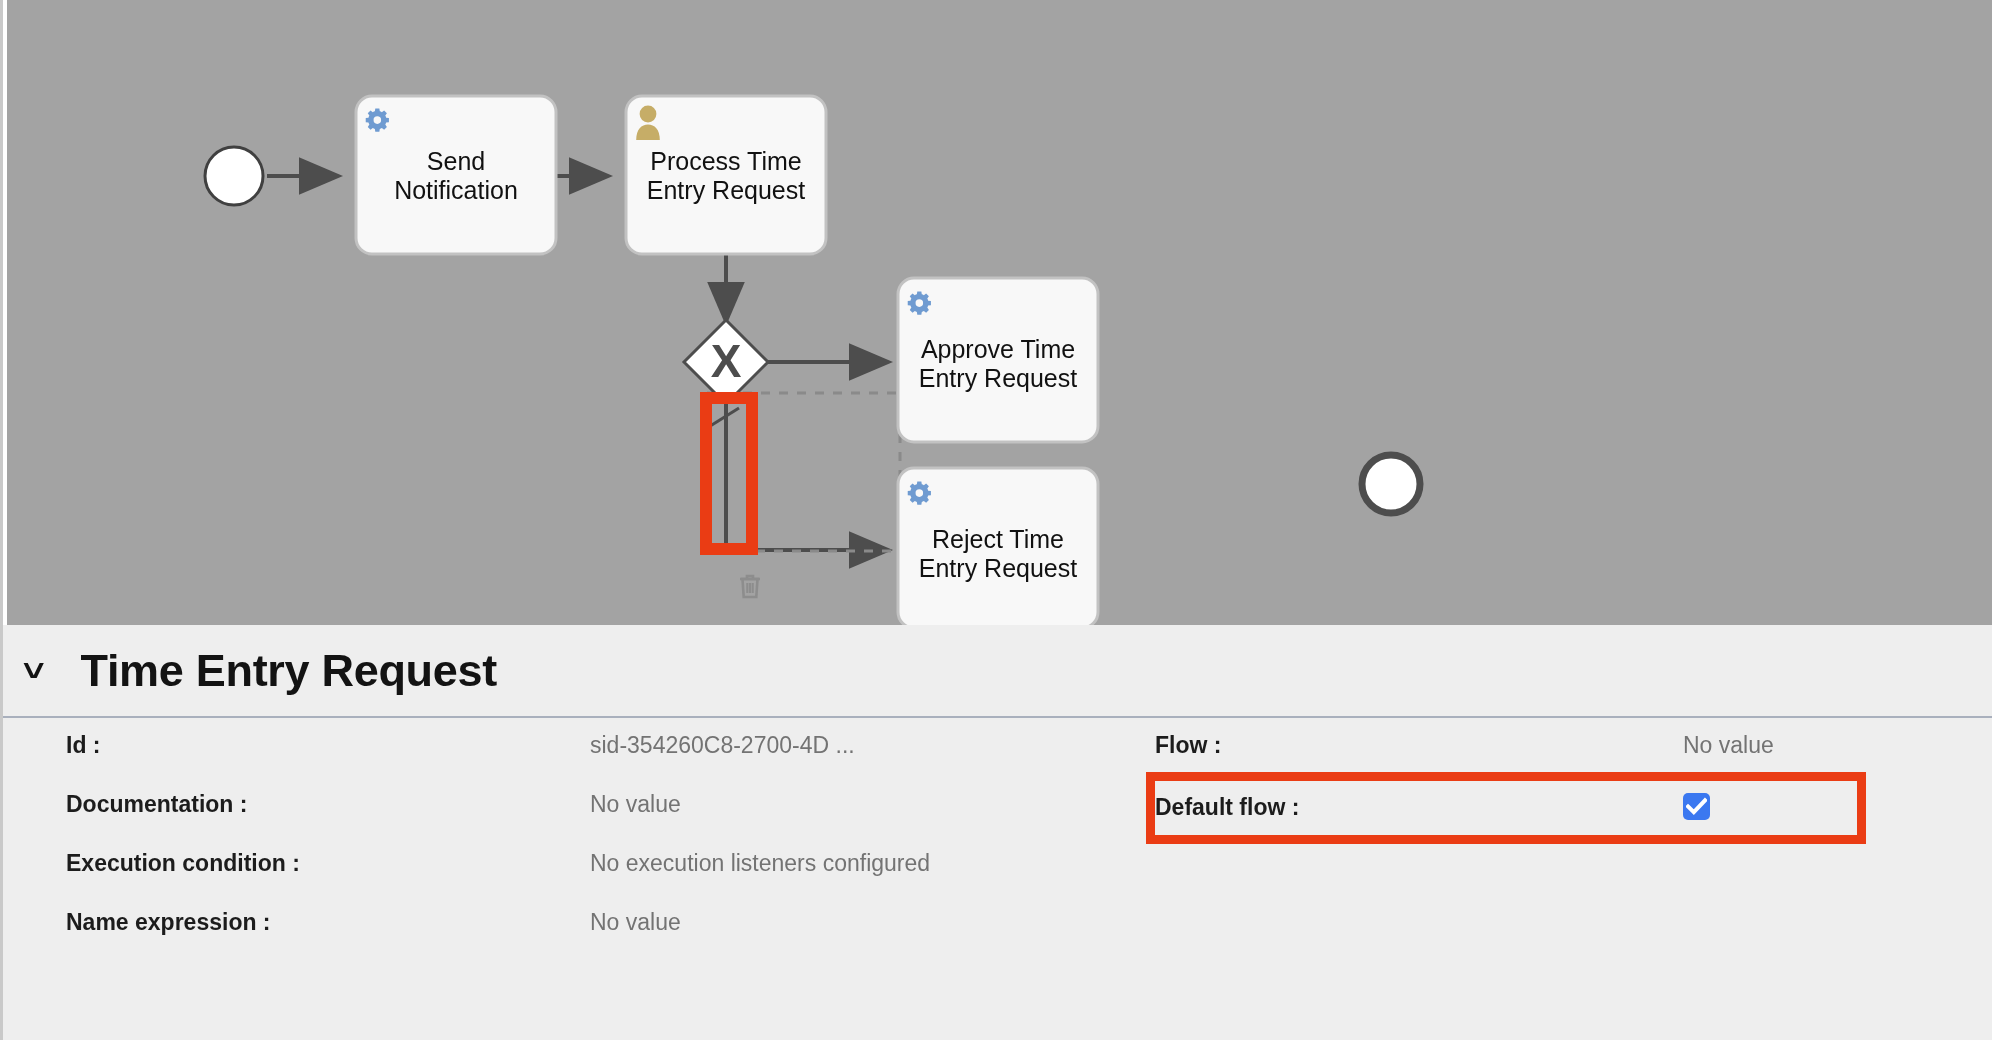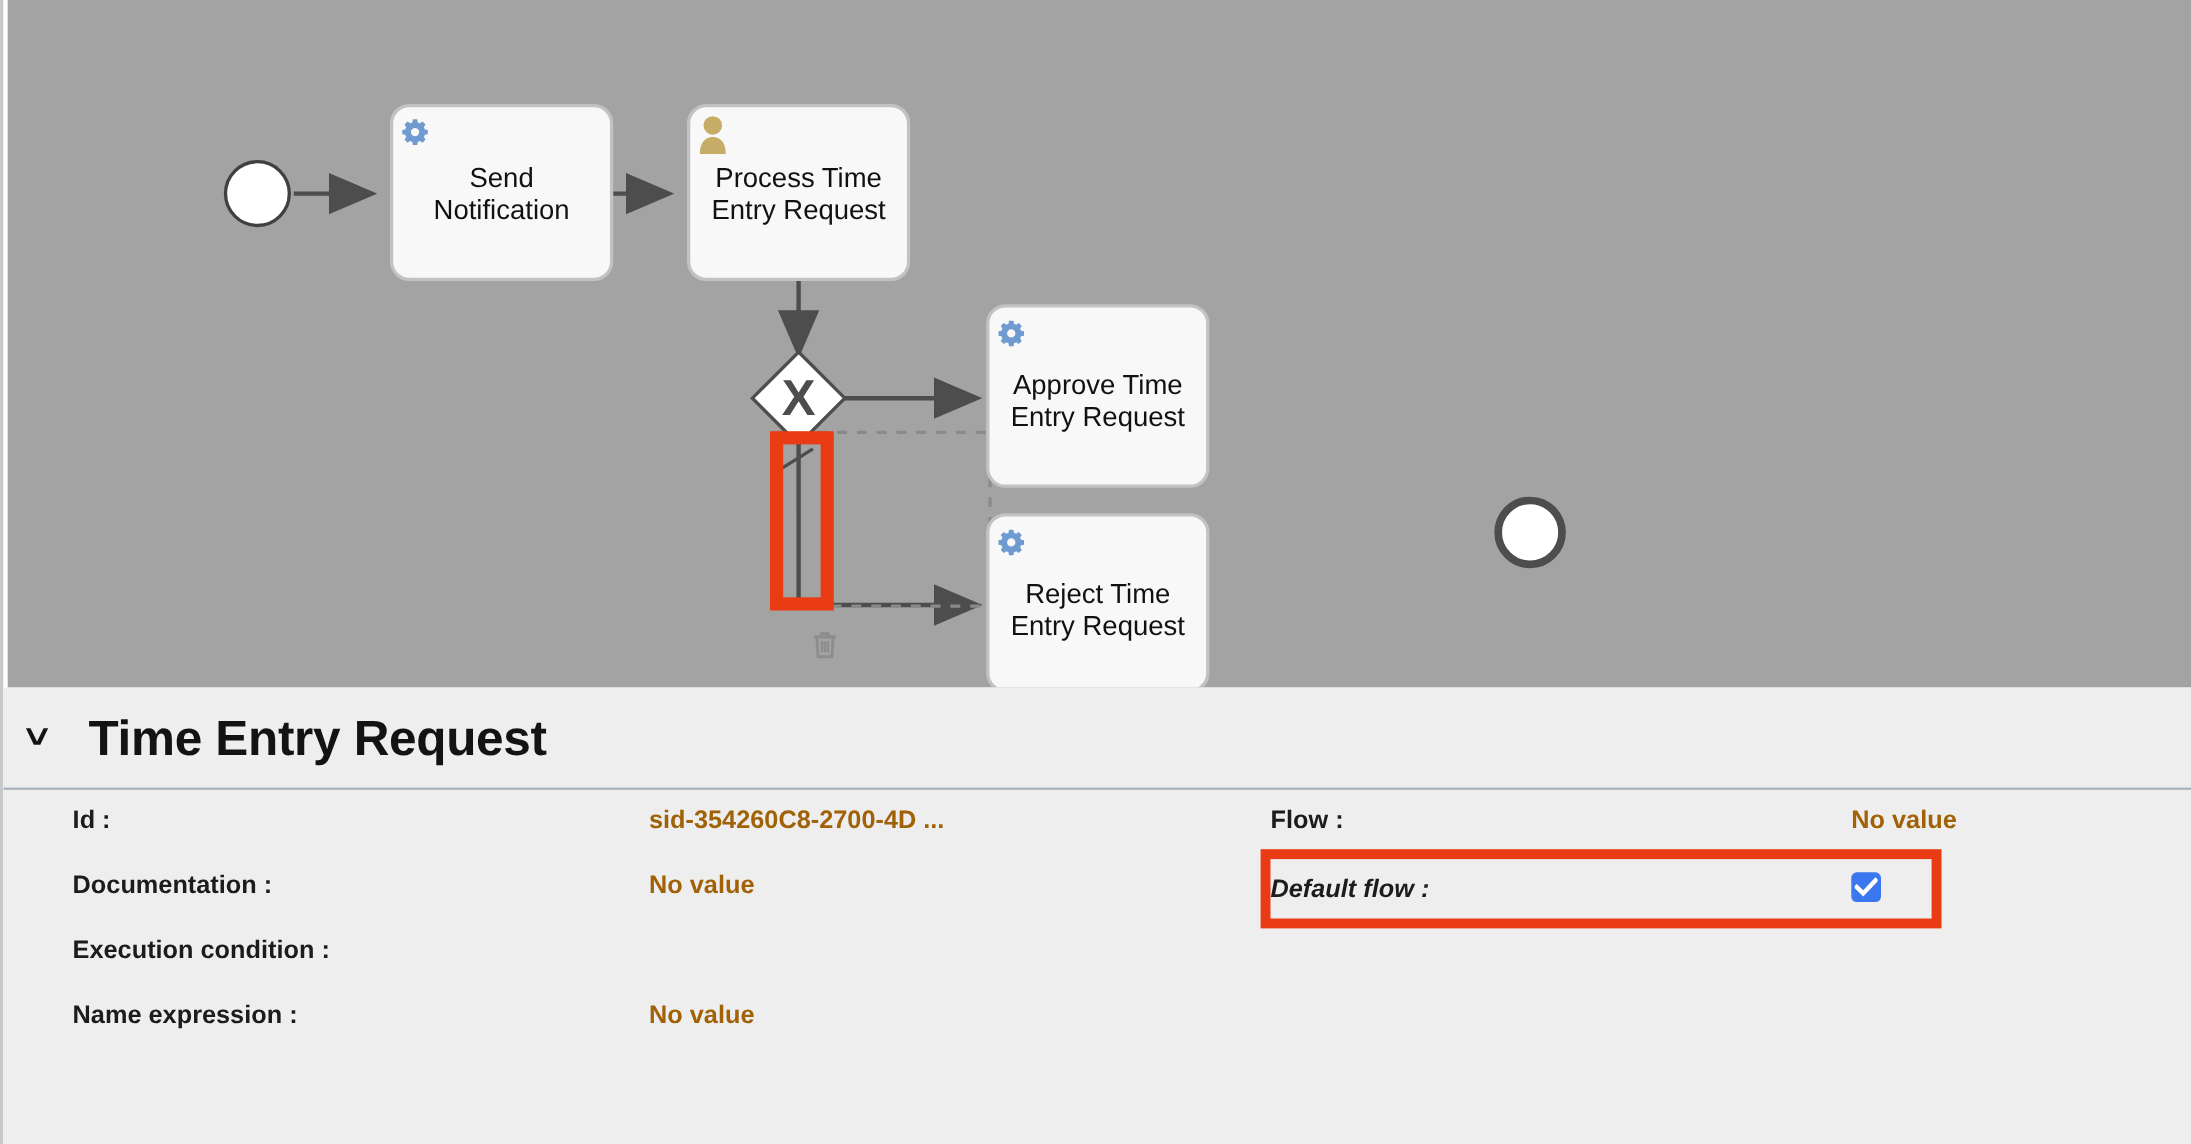--- a/index.html
+++ b/index.html
@@ -94,47 +94,45 @@
     font-size: 23px;
     font-weight: bold;
     color: #1c1c1c;
     white-space: nowrap;
   }
   .prop-value {
     position: absolute;
     left: 524px;
     top: 14px;
     font-size: 23px;
-    color: #a16207;
+    color: #737373;
     white-space: nowrap;
-    font-weight: bold;
   }
   .col-right .prop-value { left: 528px; }
 
   
   .chk {
     position: absolute;
     left: 528px;
     top: 12px;
     width: 27px;
     height: 27px;
     border-radius: 5px;
     background: #3b78f0;
     cursor: pointer;
   }
   .chk svg { position: absolute; left: 3px; top: 4px; }
 
   
   #default-flow-row {
     outline: 9px solid #ea3c14;
-    width: 601px;
+    width: 702px;
     height: 54px;
     top: 4px;
     position: relative;
-    font-style: italic;
   }
   #default-flow-row .prop-label { top: 13px; }
 
   
   #flow-highlight {
     position: absolute;
     left: 693px;
     top: 392px;
     width: 58px;
     height: 163px;
@@ -275,20 +273,21 @@
         <span class="prop-value">sid-354260C8-2700-4D ...</span>
       </div>
 
       <div class="prop-row">
         <span class="prop-label">Documentation :</span>
         <span class="prop-value">No value</span>
       </div>
 
       <div class="prop-row">
         <span class="prop-label">Execution condition :</span>
+        <span class="prop-value">No execution listeners configured</span>
       </div>
 
       <div class="prop-row">
         <span class="prop-label">Name expression :</span>
         <span class="prop-value">No value</span>
       </div>
     </div>
 
     <div class="prop-col col-right">
 

